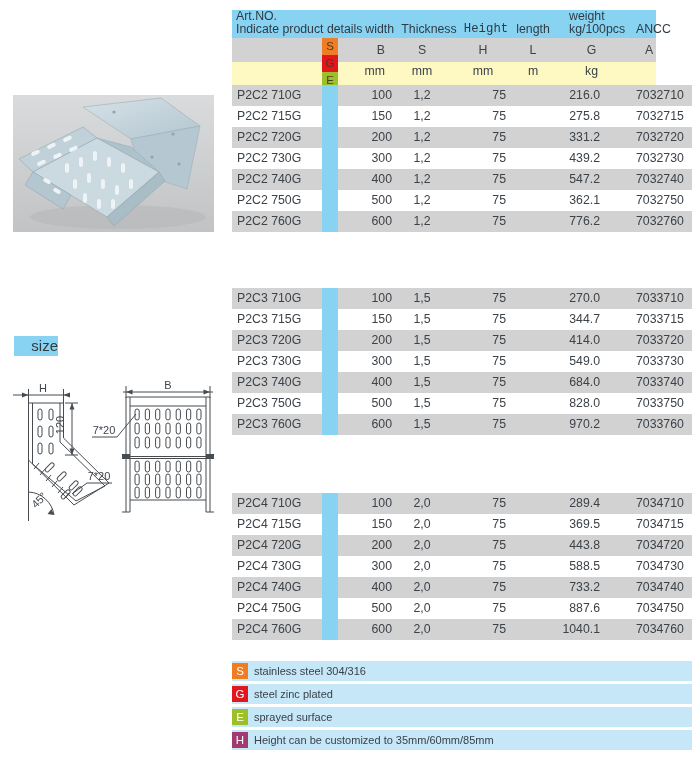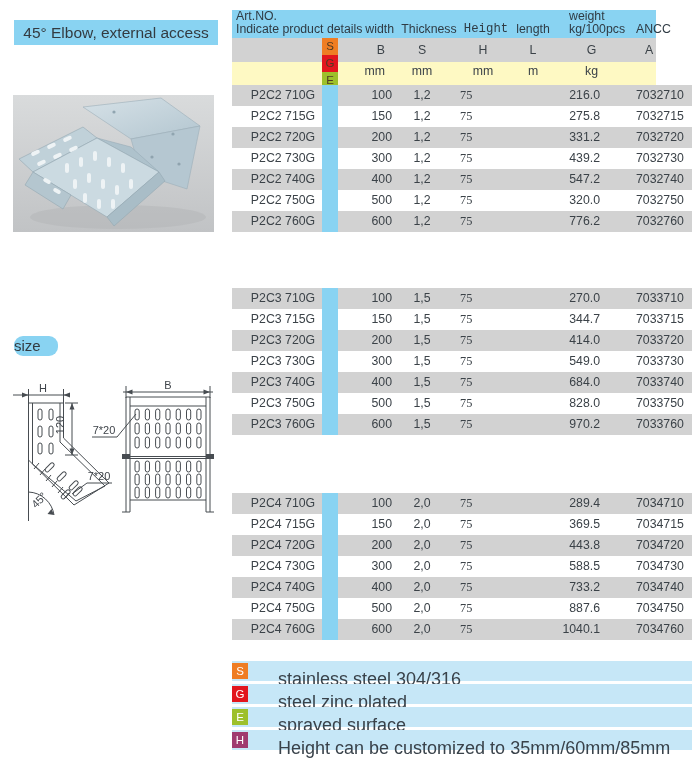--- a/index.html
+++ b/index.html
@@ -4,37 +4,37 @@
 <style>
   html,body{margin:0;padding:0;}
   body{font-family:"Liberation Sans", sans-serif; background:#ffffff;}
   .page{position:relative;width:700px;height:770px;background:#ffffff;overflow:hidden;color:#3b4248;}
 
   
   .title-bar{position:absolute;left:14px;top:20px;width:204px;height:25px;background:#89d3f2;
     line-height:25px;text-align:center;font-size:15.5px;color:#333b41;}
   .photo{position:absolute;left:13px;top:95px;width:201px;height:137px;}
   .size-bar{position:absolute;left:14px;top:336px;width:44px;height:20px;background:#89d3f2;
-    line-height:20px;text-align:left;font-size:15px;color:#333b41;border-radius:9px;}
+    line-height:20px;text-align:right;font-size:15px;color:#333b41;}
   .drawing{position:absolute;left:8px;top:376px;width:220px;height:170px;}
   .drawing text{font-family:"Liberation Sans", sans-serif;font-size:11px;fill:#3f444a;}
 
   
   .table{position:absolute;left:232px;top:10px;width:424px;font-size:12.3px;}
   .hrow,.trow{display:grid;grid-template-columns:90px 16px 60px 62px 52px 42px 75px 63px;}
   .hrow1{height:28px;background:#89d3f2;color:#2f3b44;}
   .hrow1 .hc{display:flex;flex-direction:column;justify-content:flex-end;padding-bottom:2px;line-height:13px;min-width:0;}
   .hrow1 .hc span{white-space:nowrap;}
   .hc.art{grid-column:1/3;padding-left:4px;}
   .hrow2{height:24px;line-height:24px;background:#d2d2d2;}
   .hrow3{height:23px;line-height:19px;background:#fef9c3;}
-  .col-art{text-align:center;padding-left:12px;white-space:nowrap;}
+  .col-art{text-align:left;padding-left:5px;white-space:nowrap;}
   .col-w{text-align:right;padding-right:6px;}
   .col-t{text-align:center;padding-right:14px;}
-  .col-h{text-align:left;padding-right:6px;font-family:Liberation Serif, serif;}
+  .col-h{text-align:right;padding-right:6px;}
   .col-l{text-align:center;}
   .col-wt{text-align:right;padding-right:29px;}
   .col-a{text-align:left;padding-left:7px;}
   .h-w{text-align:right;padding-right:4px;}
   .h-t{text-align:center;}
   .h-h{text-align:center;font-family:Liberation Mono, monospace;}
   .h-l{text-align:center;}
   .h-wt{text-align:left;padding-left:15px;}
   .h-a{text-align:left;padding-left:7px;}
   .u-w{text-align:right;padding-right:13px;}
@@ -48,29 +48,28 @@
   .trow:nth-child(odd){background:#d2d2d2;}
   .col-stripe{background:#89d3f2;}
   .tbadge{position:absolute;left:90px;width:16px;height:17px;line-height:17px;text-align:center;
     font-size:11.5px;color:#4d3a24;}
   .badge-s{top:28px;} .badge-g{top:45px;} .badge-e{top:62px;}
 
   
   .legend-item{position:absolute;left:232px;width:460px;height:20px;background:#c6e7f7;}
   .legend-badge{position:absolute;left:0;top:2px;width:16px;height:16px;line-height:16px;text-align:center;
     color:#ffffff;font-size:11.5px;}
-  .legend-text{position:absolute;left:22px;top:8px;line-height:20px;font-size:18px;color:#39424a;white-space:nowrap;margin-left:24px;}
+  .legend-text{position:absolute;left:22px;top:0;line-height:20px;font-size:11px;color:#39424a;white-space:nowrap;}
   .li-0{top:661px;} .li-1{top:684px;} .li-2{top:707px;} .li-3{top:730px;}
 </style>
 </head>
 <body>
 
 <div class="page">
 
-  <div class="title-bar">45° Elbow, external access</div>
 
   <div class="photo">
     <svg width="201" height="137" viewBox="0 0 201 137">
       <defs>
         <linearGradient id="pbg" x1="0" y1="0" x2="0" y2="1">
           <stop offset="0" stop-color="#d9dbdc"></stop>
             <stop offset="1" stop-color="#c1c3c5"></stop>
         </linearGradient>
         <linearGradient id="met1" x1="0" y1="0" x2="1" y2="1">
           <stop offset="0" stop-color="#d6e1e7"></stop>
@@ -331,21 +330,21 @@
           <div class="col-wt">547.2</div>
           <div class="col-a">7032740</div>
         </div>
         <div class="trow">
           <div class="col-art">P2C2 750G</div>
           <div class="col-stripe"></div>
           <div class="col-w">500</div>
           <div class="col-t">1,2</div>
           <div class="col-h">75</div>
           <div class="col-l"></div>
-          <div class="col-wt">320.0</div>
+          <div class="col-wt">362.1</div>
           <div class="col-a">7032750</div>
         </div>
         <div class="trow">
           <div class="col-art">P2C2 760G</div>
           <div class="col-stripe"></div>
           <div class="col-w">600</div>
           <div class="col-t">1,2</div>
           <div class="col-h">75</div>
           <div class="col-l"></div>
           <div class="col-wt">776.2</div>

